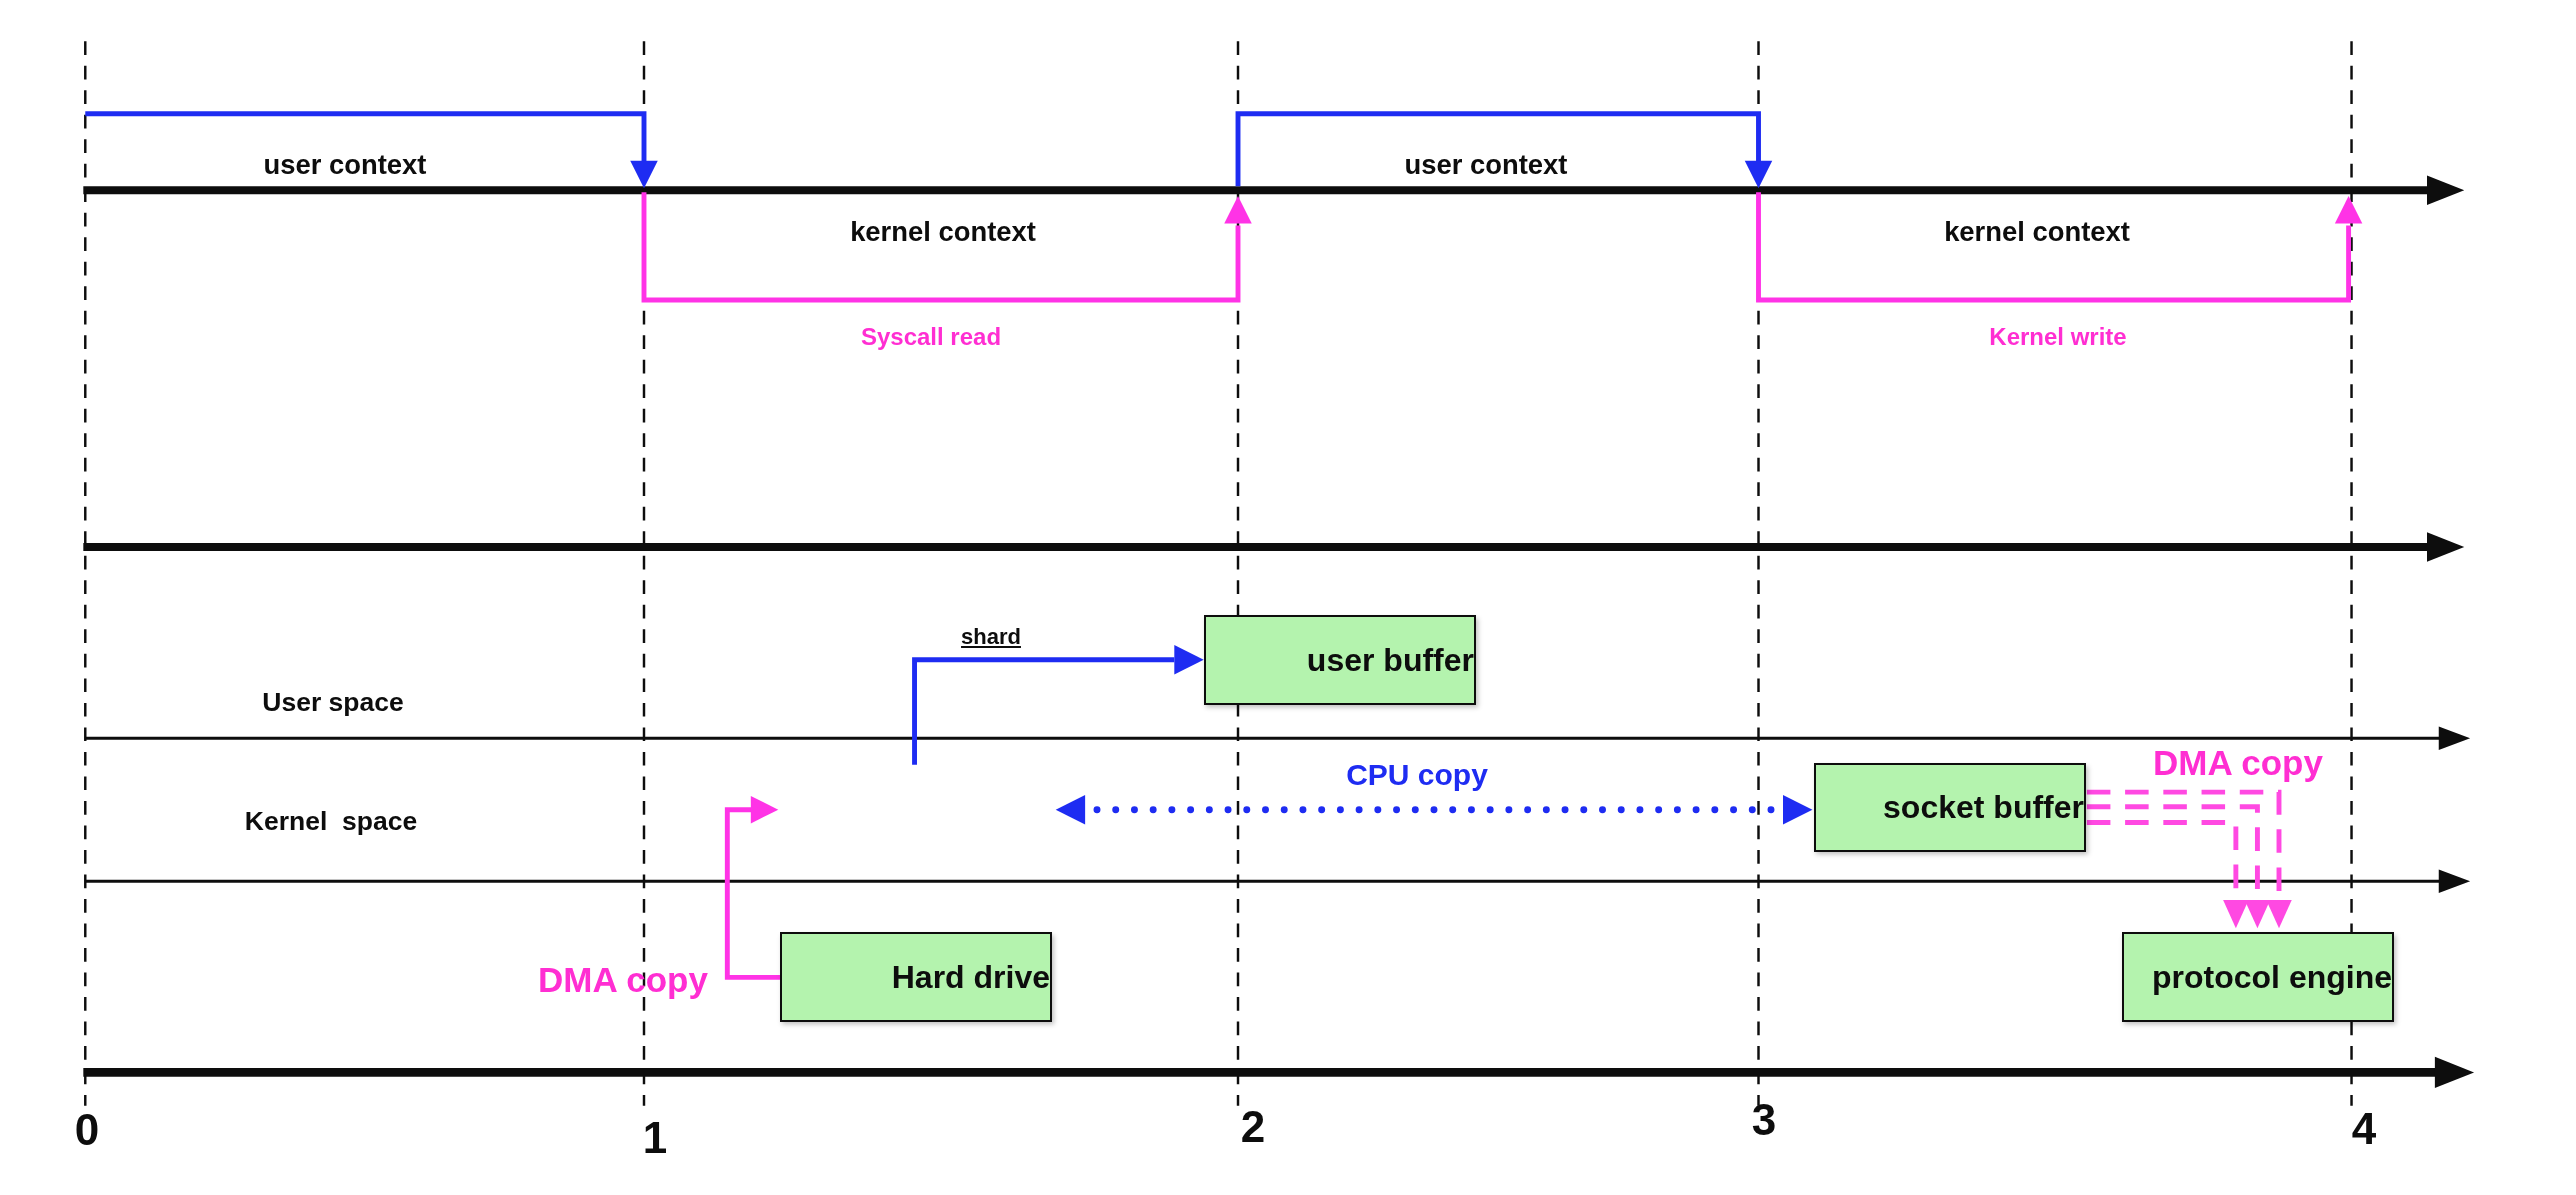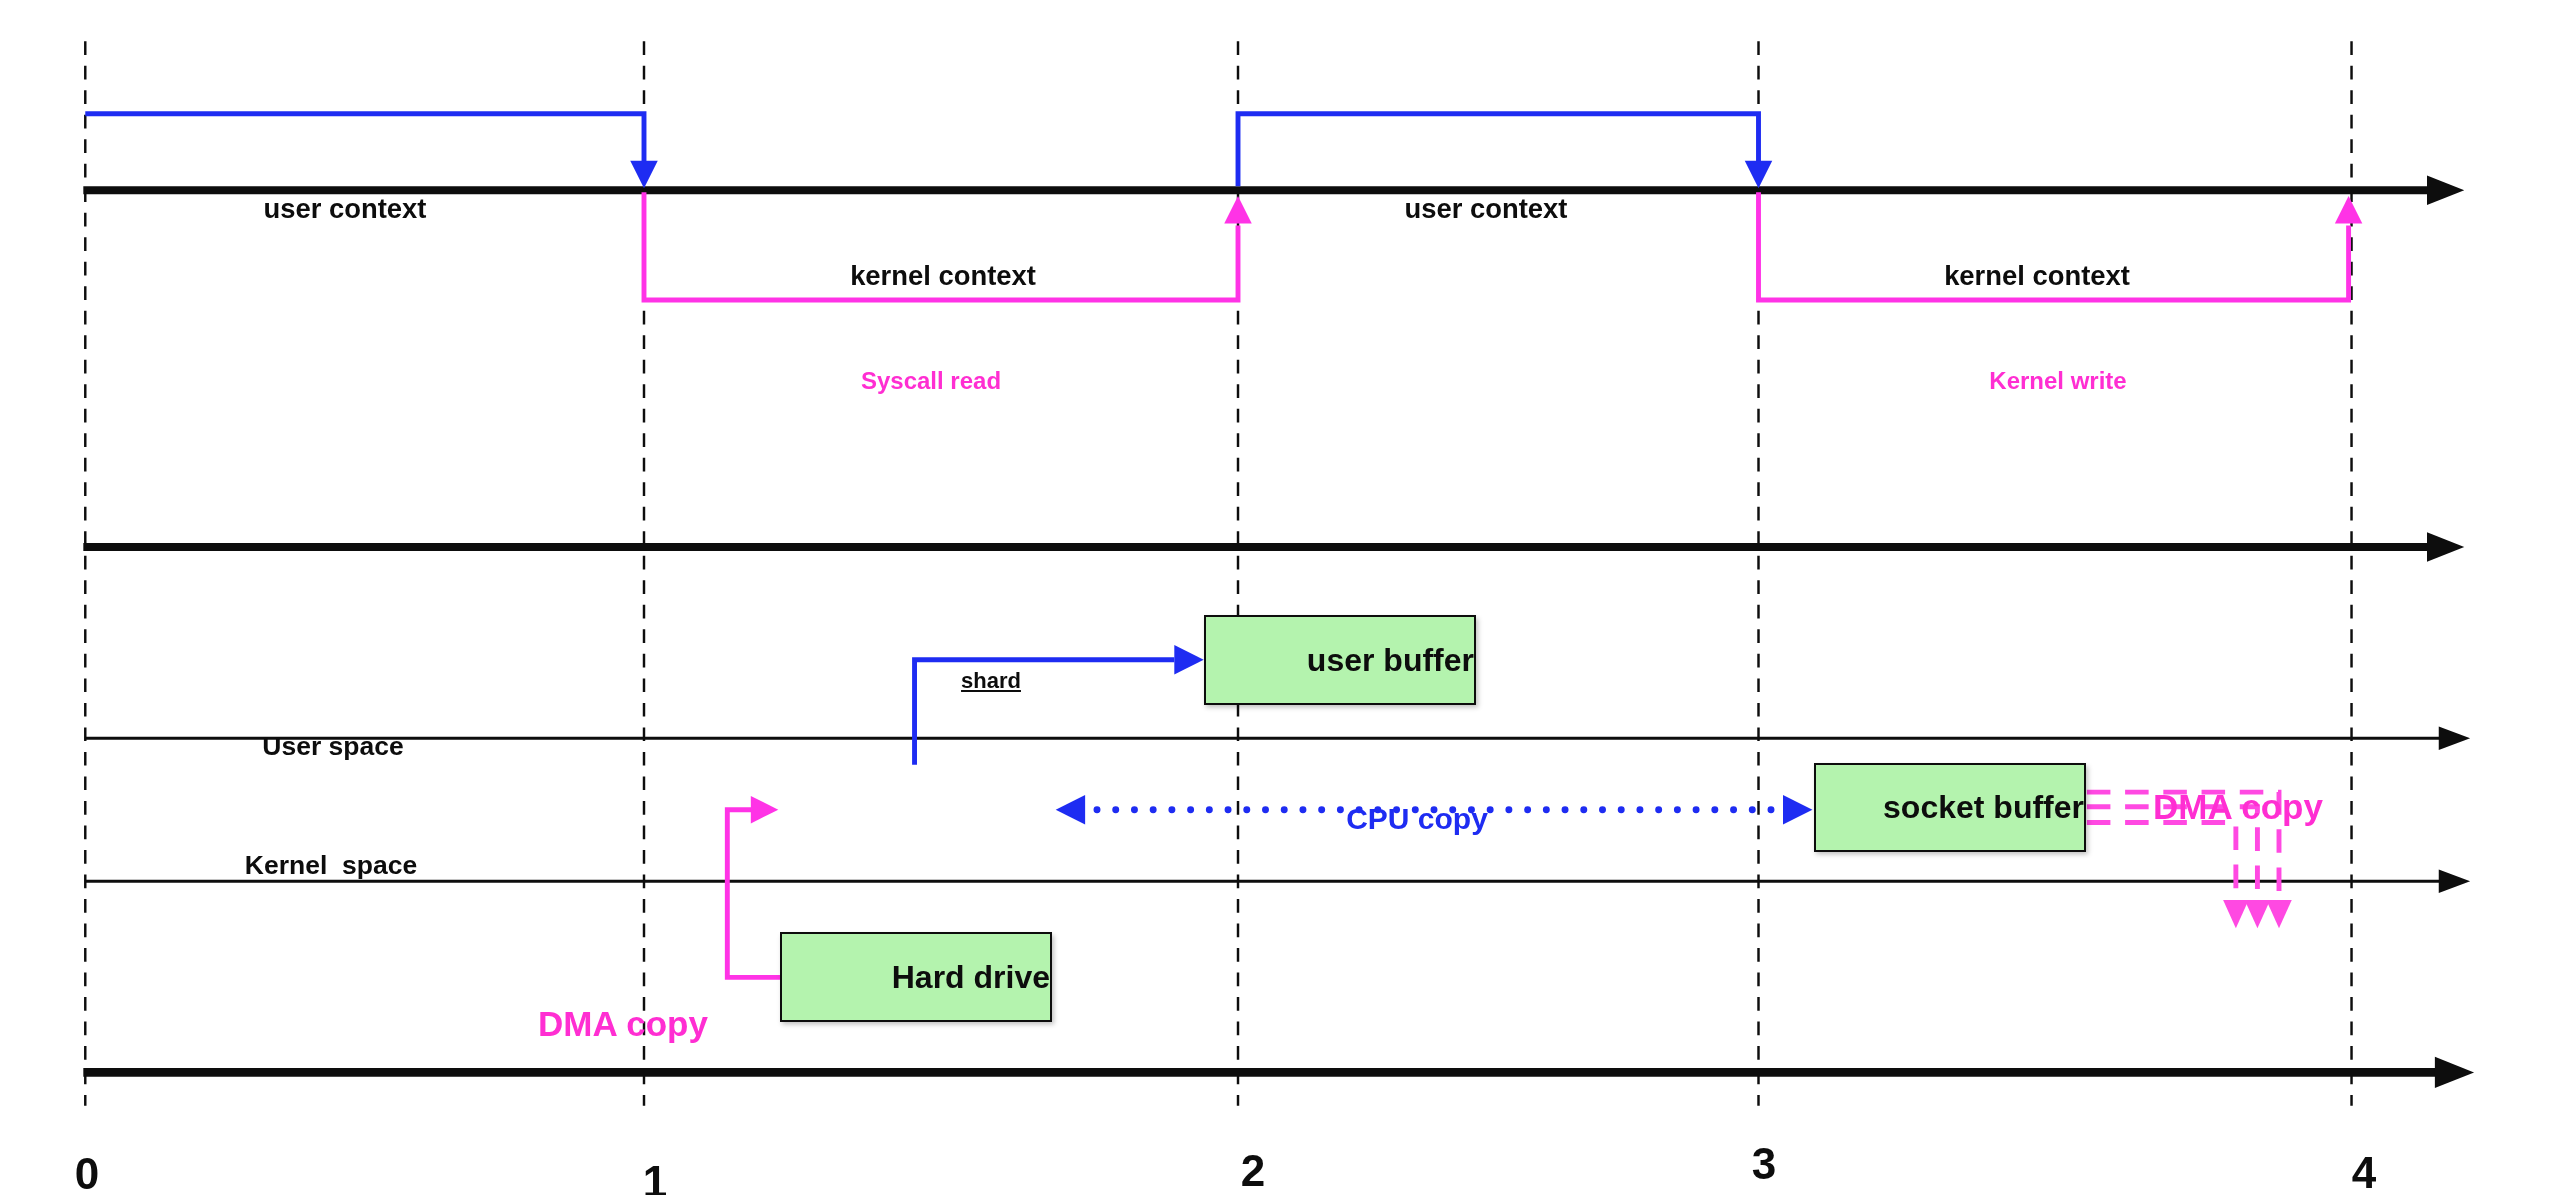--- a/index.html
+++ b/index.html
@@ -1,21 +1,21 @@
 <!DOCTYPE html>
 <html style="--blue: #1e2cf2; --magenta: #ff33e6; --magenta_dash: #ff49e2; --magenta_text: #ff2ed2; --green: #b4f3ae; --ink: #0d0d0d;"><head>
 <meta charset="utf-8">
 <style>
   html,body{margin:0;padding:0;background:#ffffff;}
   .stage{
     position:relative;width:2576px;height:1196px;background:#ffffff;overflow:hidden;
     font-family:"Liberation Sans", sans-serif;color:var(--ink,#0d0d0d);
   }
   .stage svg{position:absolute;left:0;top:0;}
-  .lbl{position:absolute;transform:translate(-50%,-50%);white-space:nowrap;font-weight:700;margin-top:44px;}
+  .lbl{position:absolute;transform:translate(-50%,-50%);white-space:nowrap;font-weight:700;}
   .ctx{font-size:27.4px;color:var(--ink);}
   .sys{font-size:24px;color:var(--magenta_text);}
   .space{font-size:26.5px;font-weight:600;color:var(--ink);white-space:pre;}
   .shard{font-size:22px;color:var(--ink);text-decoration:underline;}
   .cpu{font-size:30px;color:var(--blue);}
   .dma{font-size:35px;color:var(--magenta_text);}
   .tick{font-size:44px;font-weight:600;color:var(--ink);}
   .gbox{
     position:absolute;background:var(--green);border:2.9px solid var(--ink);
     display:flex;align-items:center;justify-content:flex-end;
@@ -107,20 +107,23 @@
 
   <div class="gbox" style="left:1204px;top:615px;width:272px;height:90px">
       <span>user buffer</span>
     </div>
   <div class="gbox" style="left:780px;top:932px;width:272px;height:90px">
       <span>Hard drive</span>
     </div>
   <div class="gbox" style="left:1814px;top:763px;width:272px;height:89px">
       <span>socket buffer</span>
     </div>
+  <div class="gbox" style="left:2122px;top:932px;width:272px;height:90px">
+      <span>protocol engine</span>
+    </div>
 
   <div class="lbl tick" style="left:87px;top:1130px">0</div>
   <div class="lbl tick" style="left:655px;top:1138px">1</div>
   <div class="lbl tick" style="left:1253px;top:1127px">2</div>
   <div class="lbl tick" style="left:1764px;top:1120px">3</div>
   <div class="lbl tick" style="left:2364px;top:1129px">4</div>
 
 </div>
 
 

